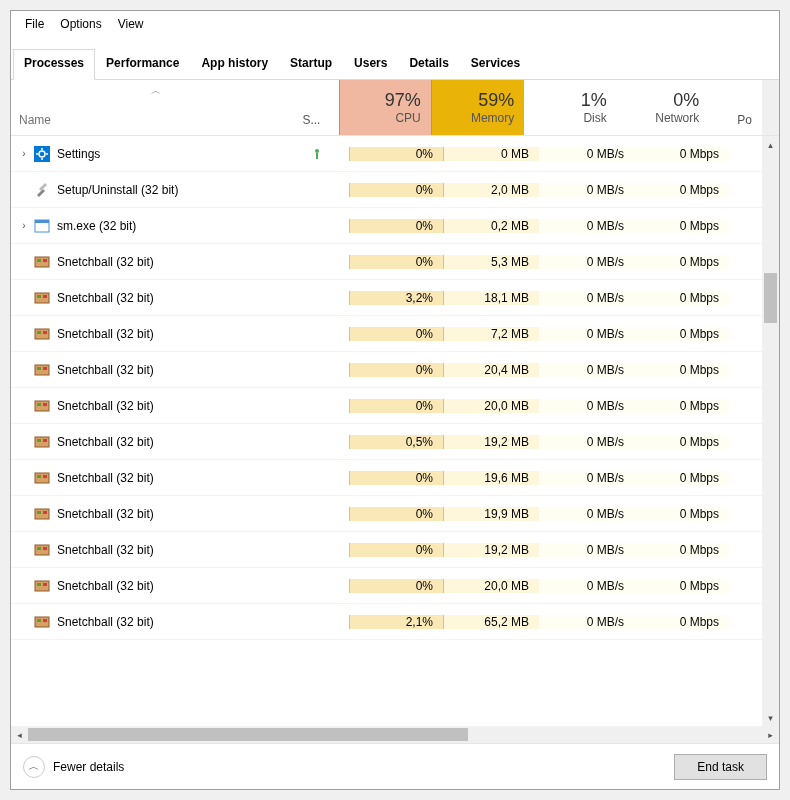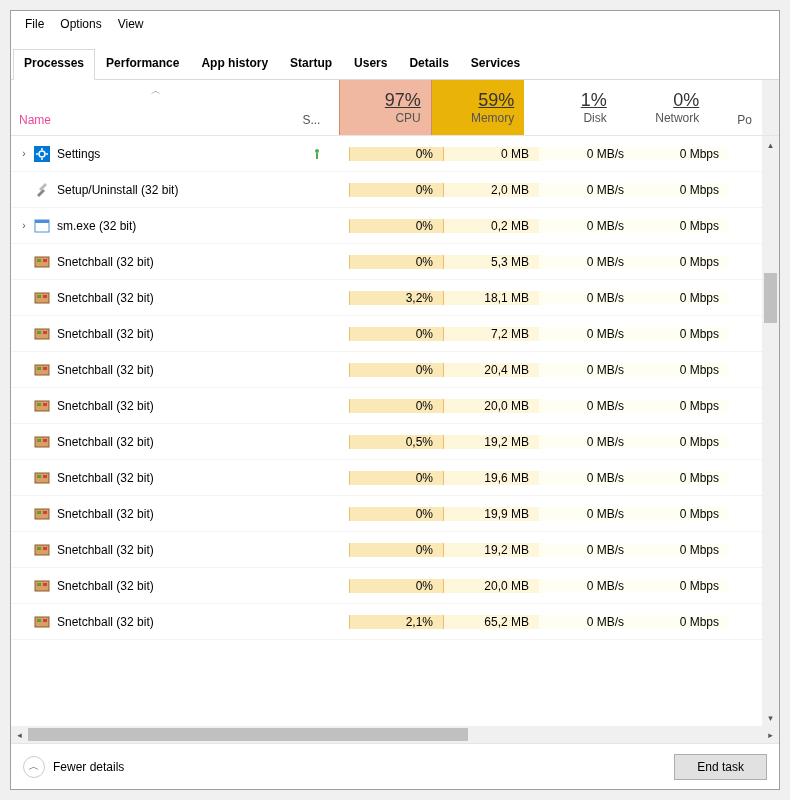--- a/index.html
+++ b/index.html
@@ -78,23 +78,23 @@
 }
 .header-row {
   display: flex;
   height: 56px;
   border-bottom: 1px solid #e5e5e5;
 }
 .col-name { width: 300px; display:flex; align-items:flex-end; padding: 0 0 8px 8px; position:relative; }
 .col-status { width: 38px; display:flex; align-items:flex-end; padding-bottom:8px; }
 .col-metric { width: 95px; display:flex; flex-direction:column; align-items:flex-end; justify-content:center; padding-right:10px; }
 .col-name .sort-chevron { position:absolute; top:4px; left:140px; color:#666; font-size:10px; }
-.hdr-pct { font-size:18px; color:#333;text-decoration:underline; }
+.hdr-pct { font-size:18px; color:#333; }
 .hdr-label { font-size:12px; color:#555; }
-.col-name .hdr-label { color:#ec4899; }
+.col-name .hdr-label { color:#737373; }
 .col-cpu-hdr { background:#f0b8a0; border-left:1px solid #d88860; border-right:1px solid #d88860; }
 .col-mem-hdr { background:#eab308; }
 .col-disk-hdr { background:#fff; }
 .col-net-hdr { background:#fff; }
 .col-pow-hdr { width:30px; display:flex; align-items:flex-end; padding-bottom:8px; padding-left:4px; color:#555;margin-left:24px; }
 .vscroll-space { width:17px; background:#f0f0f0; display:flex; flex-direction:column; }
 .data-rows { flex:1; overflow:hidden; position:relative; display:flex; }
 .rows-inner { flex:1; overflow:hidden; }
 .row {
   display:flex;

